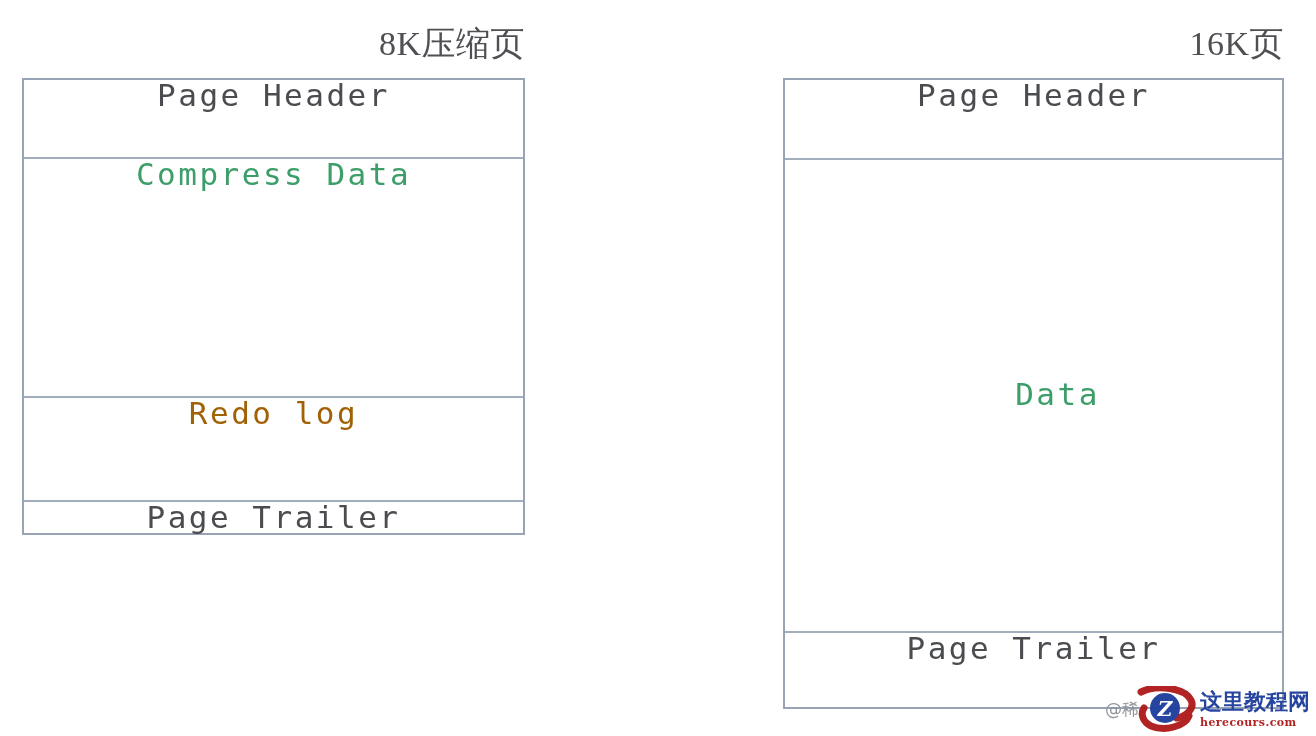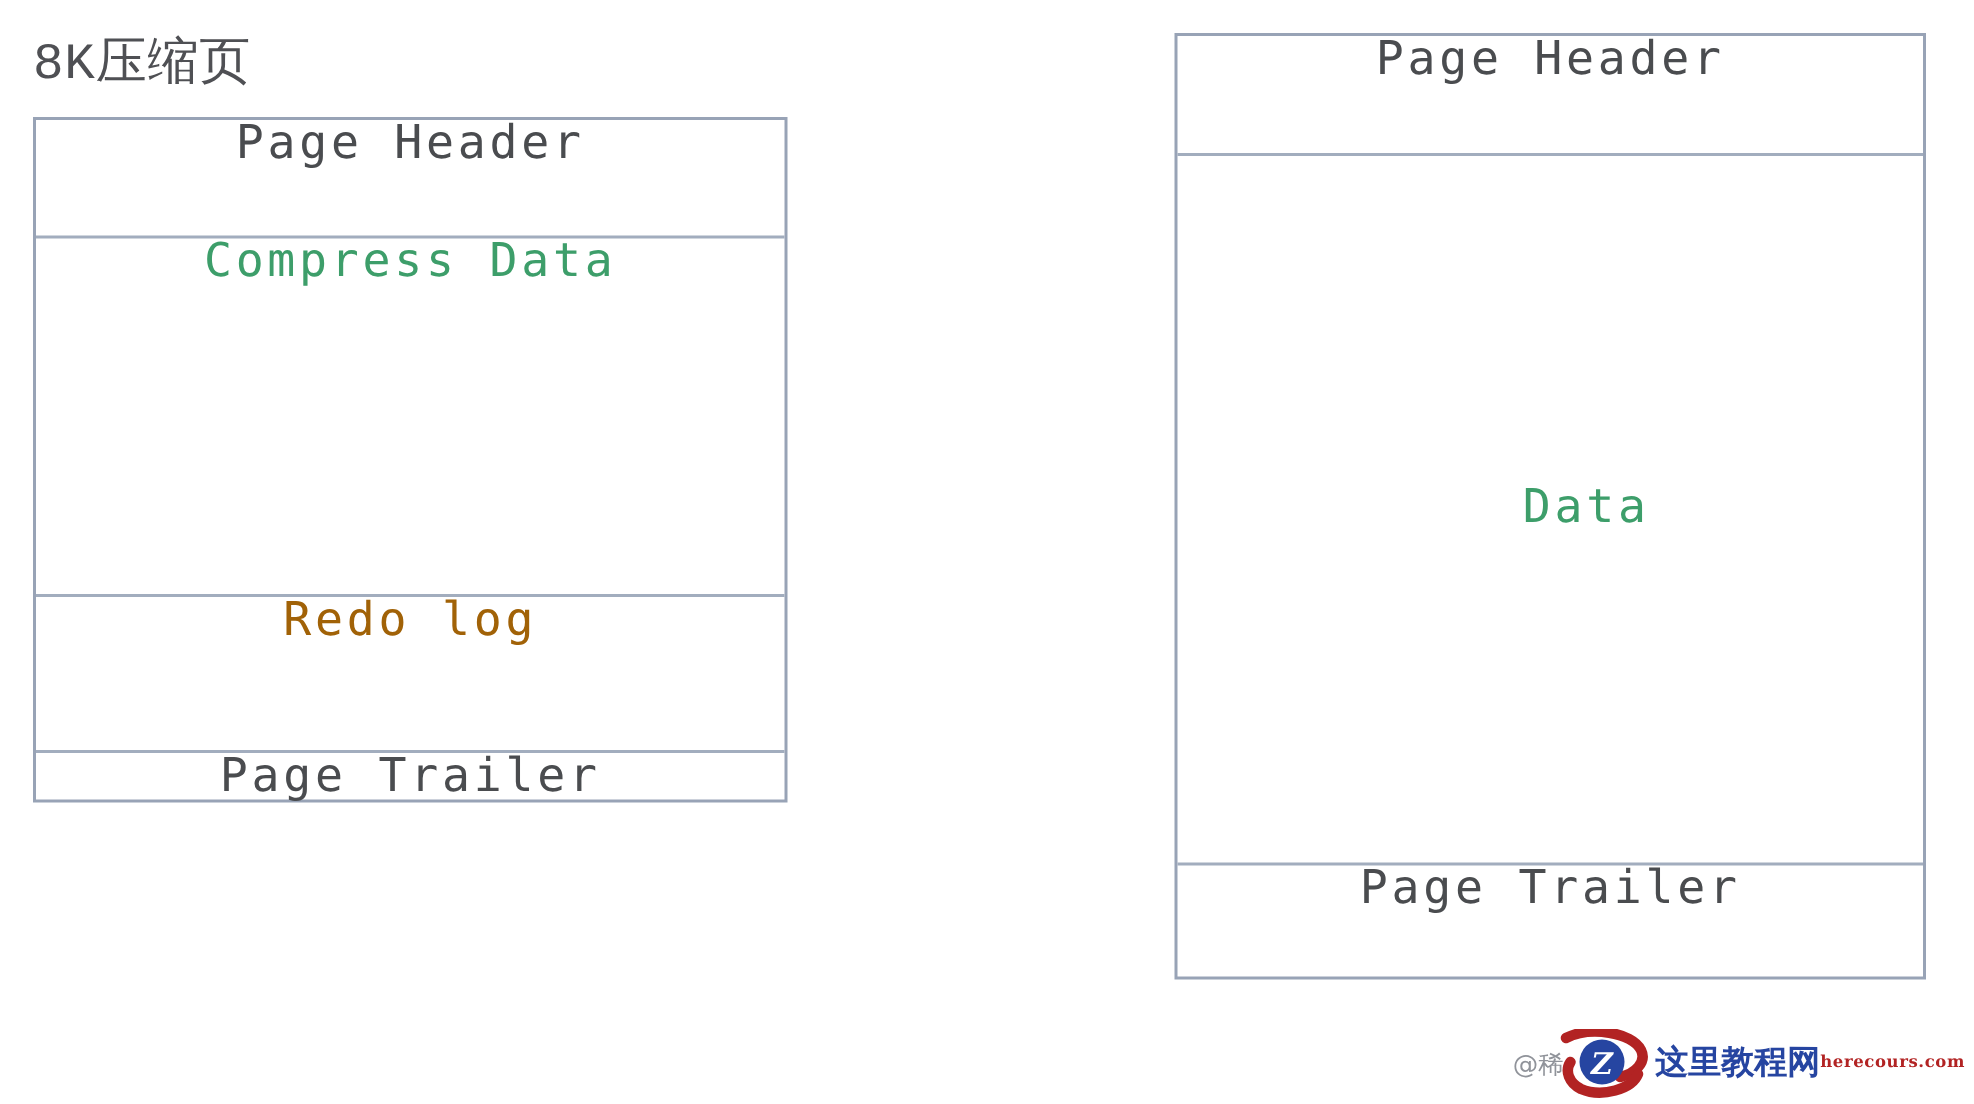--- a/index.html
+++ b/index.html
@@ -23,22 +23,22 @@
   }
 
   
   .page-column {
     position: absolute;
   }
   .column-left  { left: 22px;  top: 22px; width: 503px; }
   .column-right { left: 783px; top: 22px; width: 501px; }
 
   .column-title {
-    text-align: left;
-    font-family: Liberation Mono, monospace;
+    text-align: right;
+    font-family: Liberation Serif, serif;
     font-size: 34px;
     line-height: 44px;
     color: #4f5054;
     letter-spacing: 0.5px;
     height: 56px;
     white-space: nowrap;
   }
 
   .page-box {
     border: 2px solid #98a3b6;
@@ -116,21 +116,21 @@
     white-space: nowrap;
   }
   .wm-mark {
     position: relative;
     width: 62px;
     height: 46px;
     flex: none;
   }
   .wm-text {
     display: flex;
-    flex-direction: row;
+    flex-direction: column;
     justify-content: center;
     line-height: 1;
     margin-left: 1px;
   }
   .wm-title {
     font-family: "DejaVu Sans", sans-serif;
     font-size: 22px;
     font-weight: bold;
     color: #1f3f9e;
     letter-spacing: 0px;
@@ -164,20 +164,21 @@
       <div class="page-section sec-l-redo">
         <span class="section-label label-red">Redo log</span>
       </div>
       <div class="page-section sec-l-trailer">
         <span class="section-label label-neutral">Page Trailer</span>
       </div>
     </div>
   </div>
 
   <div class="page-column column-right">
+    <div class="column-title">16K页</div>
 
     <div class="page-box box-right">
       <div class="page-section sec-r-header">
         <span class="section-label label-neutral">Page Header</span>
       </div>
       <div class="page-section sec-r-body">
         <span class="section-label label-green">Data</span>
       </div>
       <div class="page-section sec-r-trailer">
         <span class="section-label label-neutral">Page Trailer</span>

